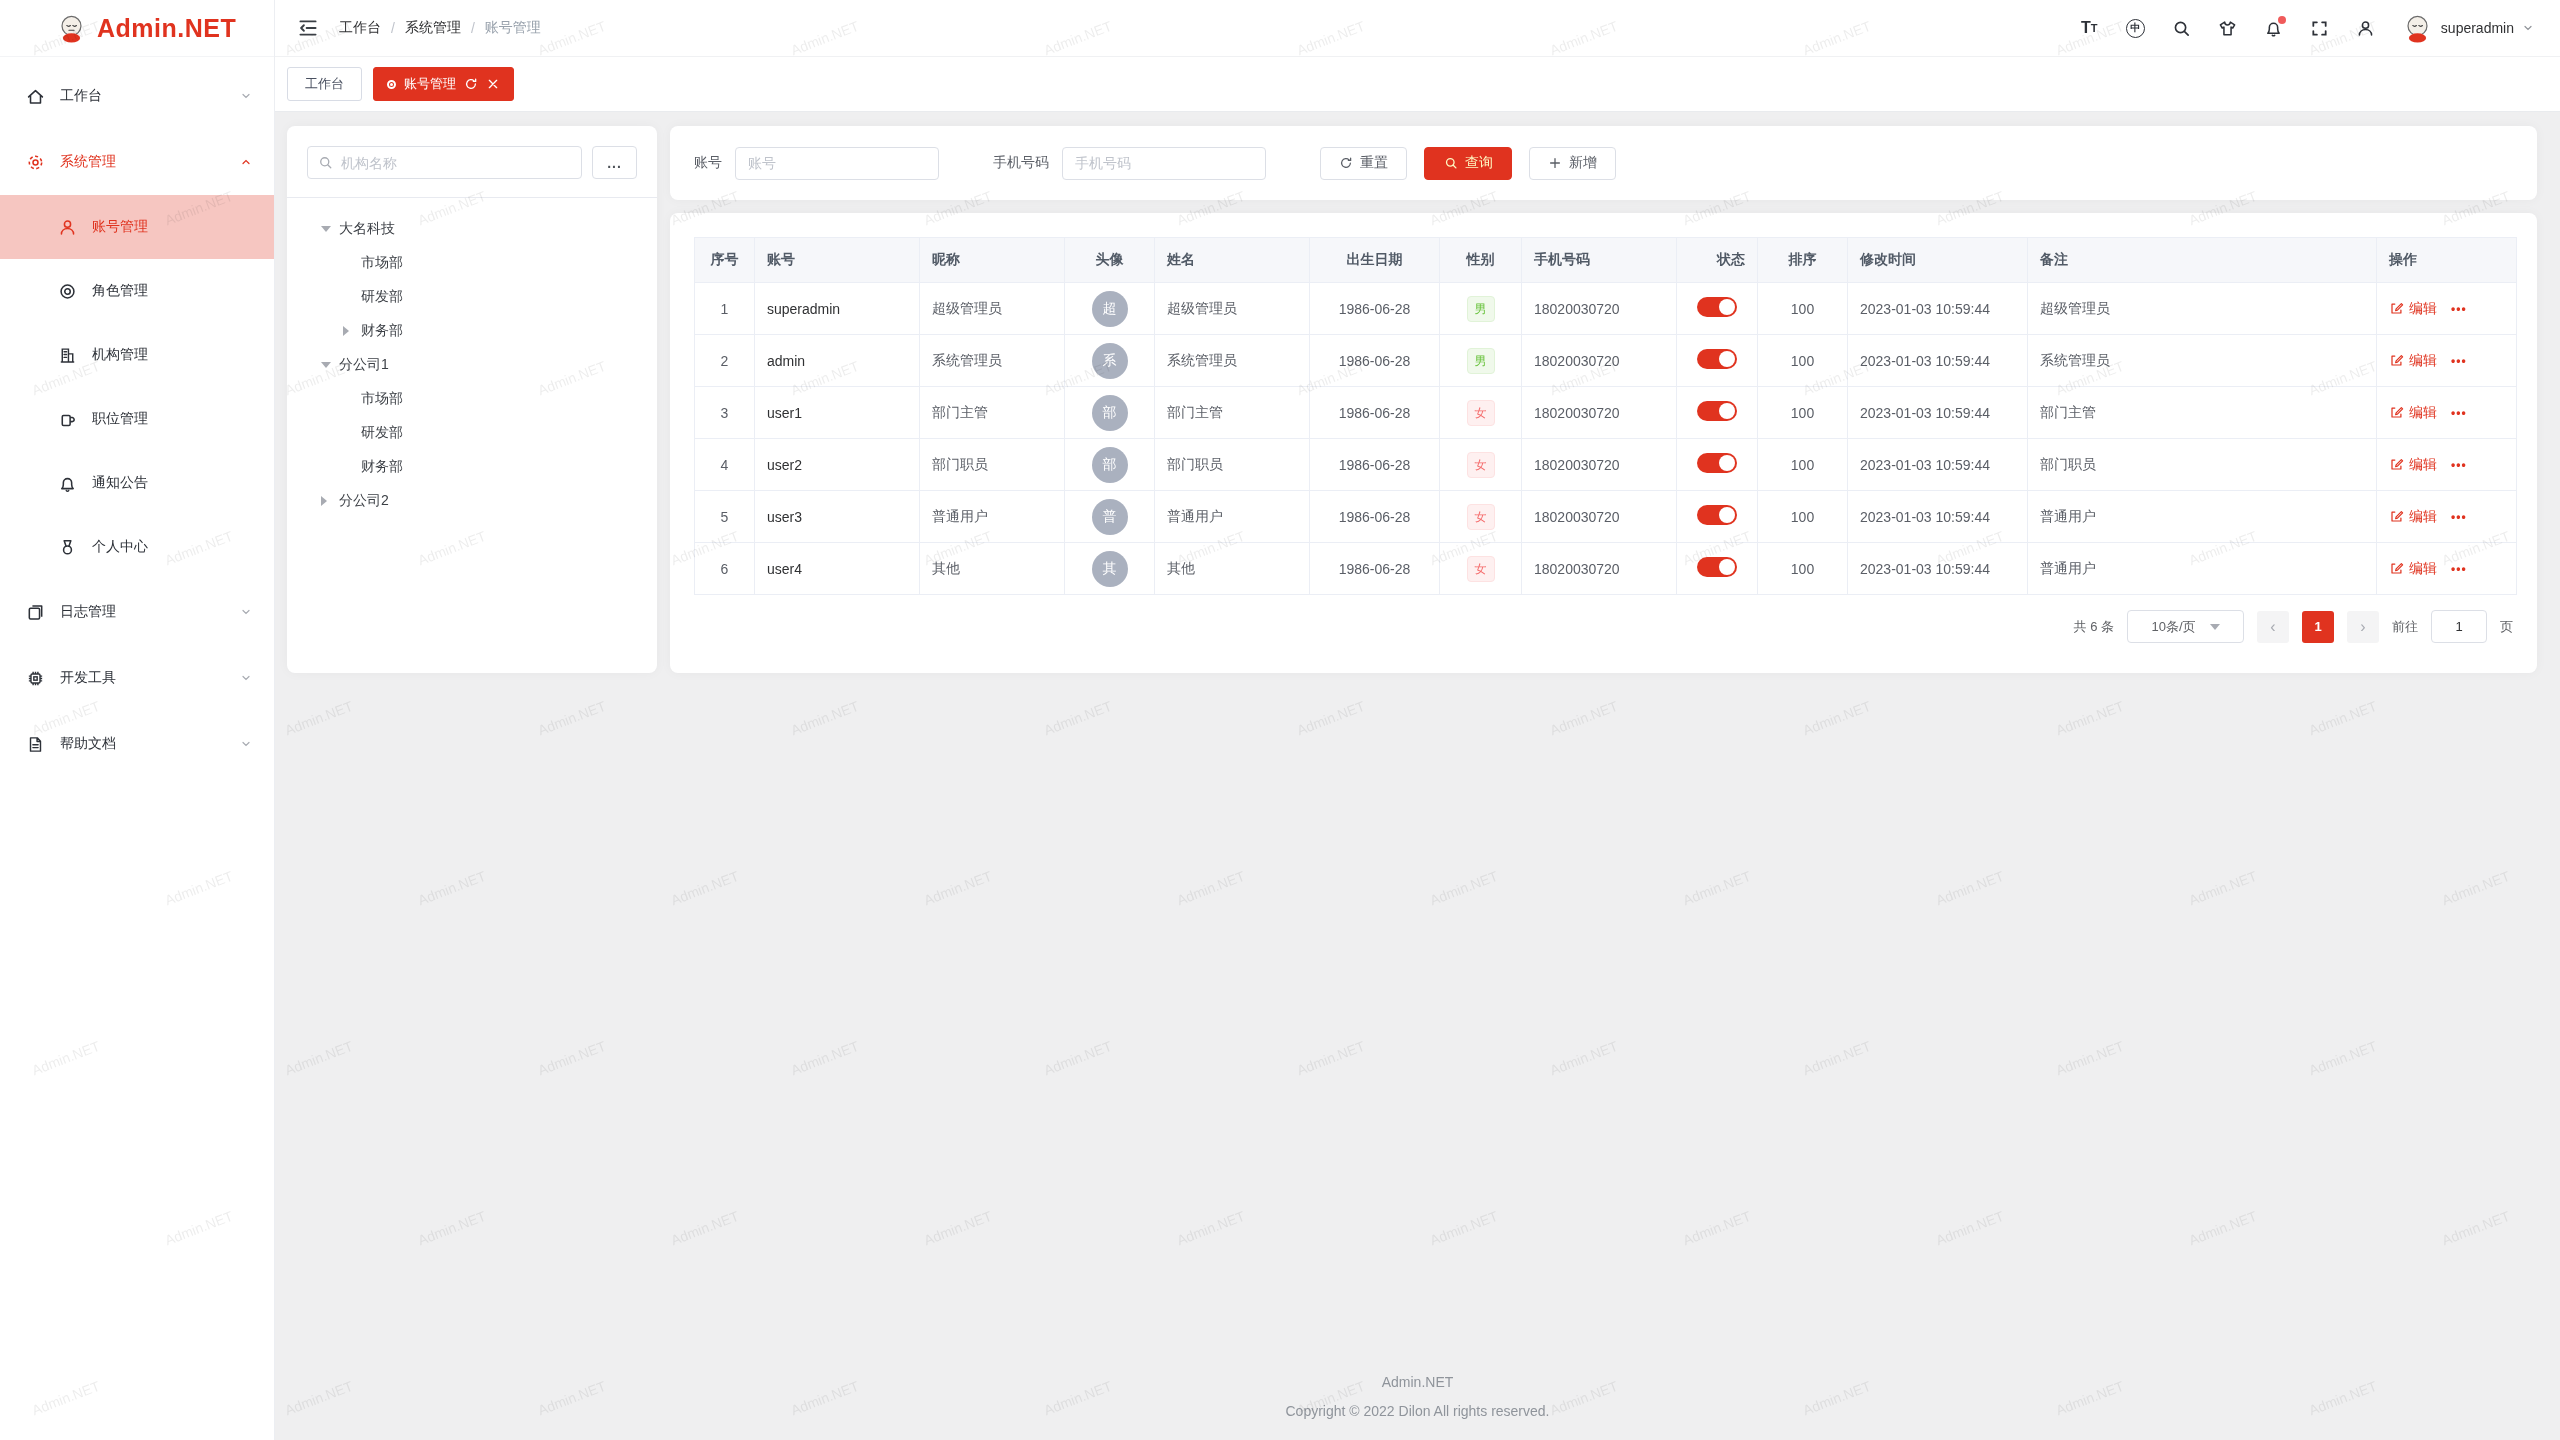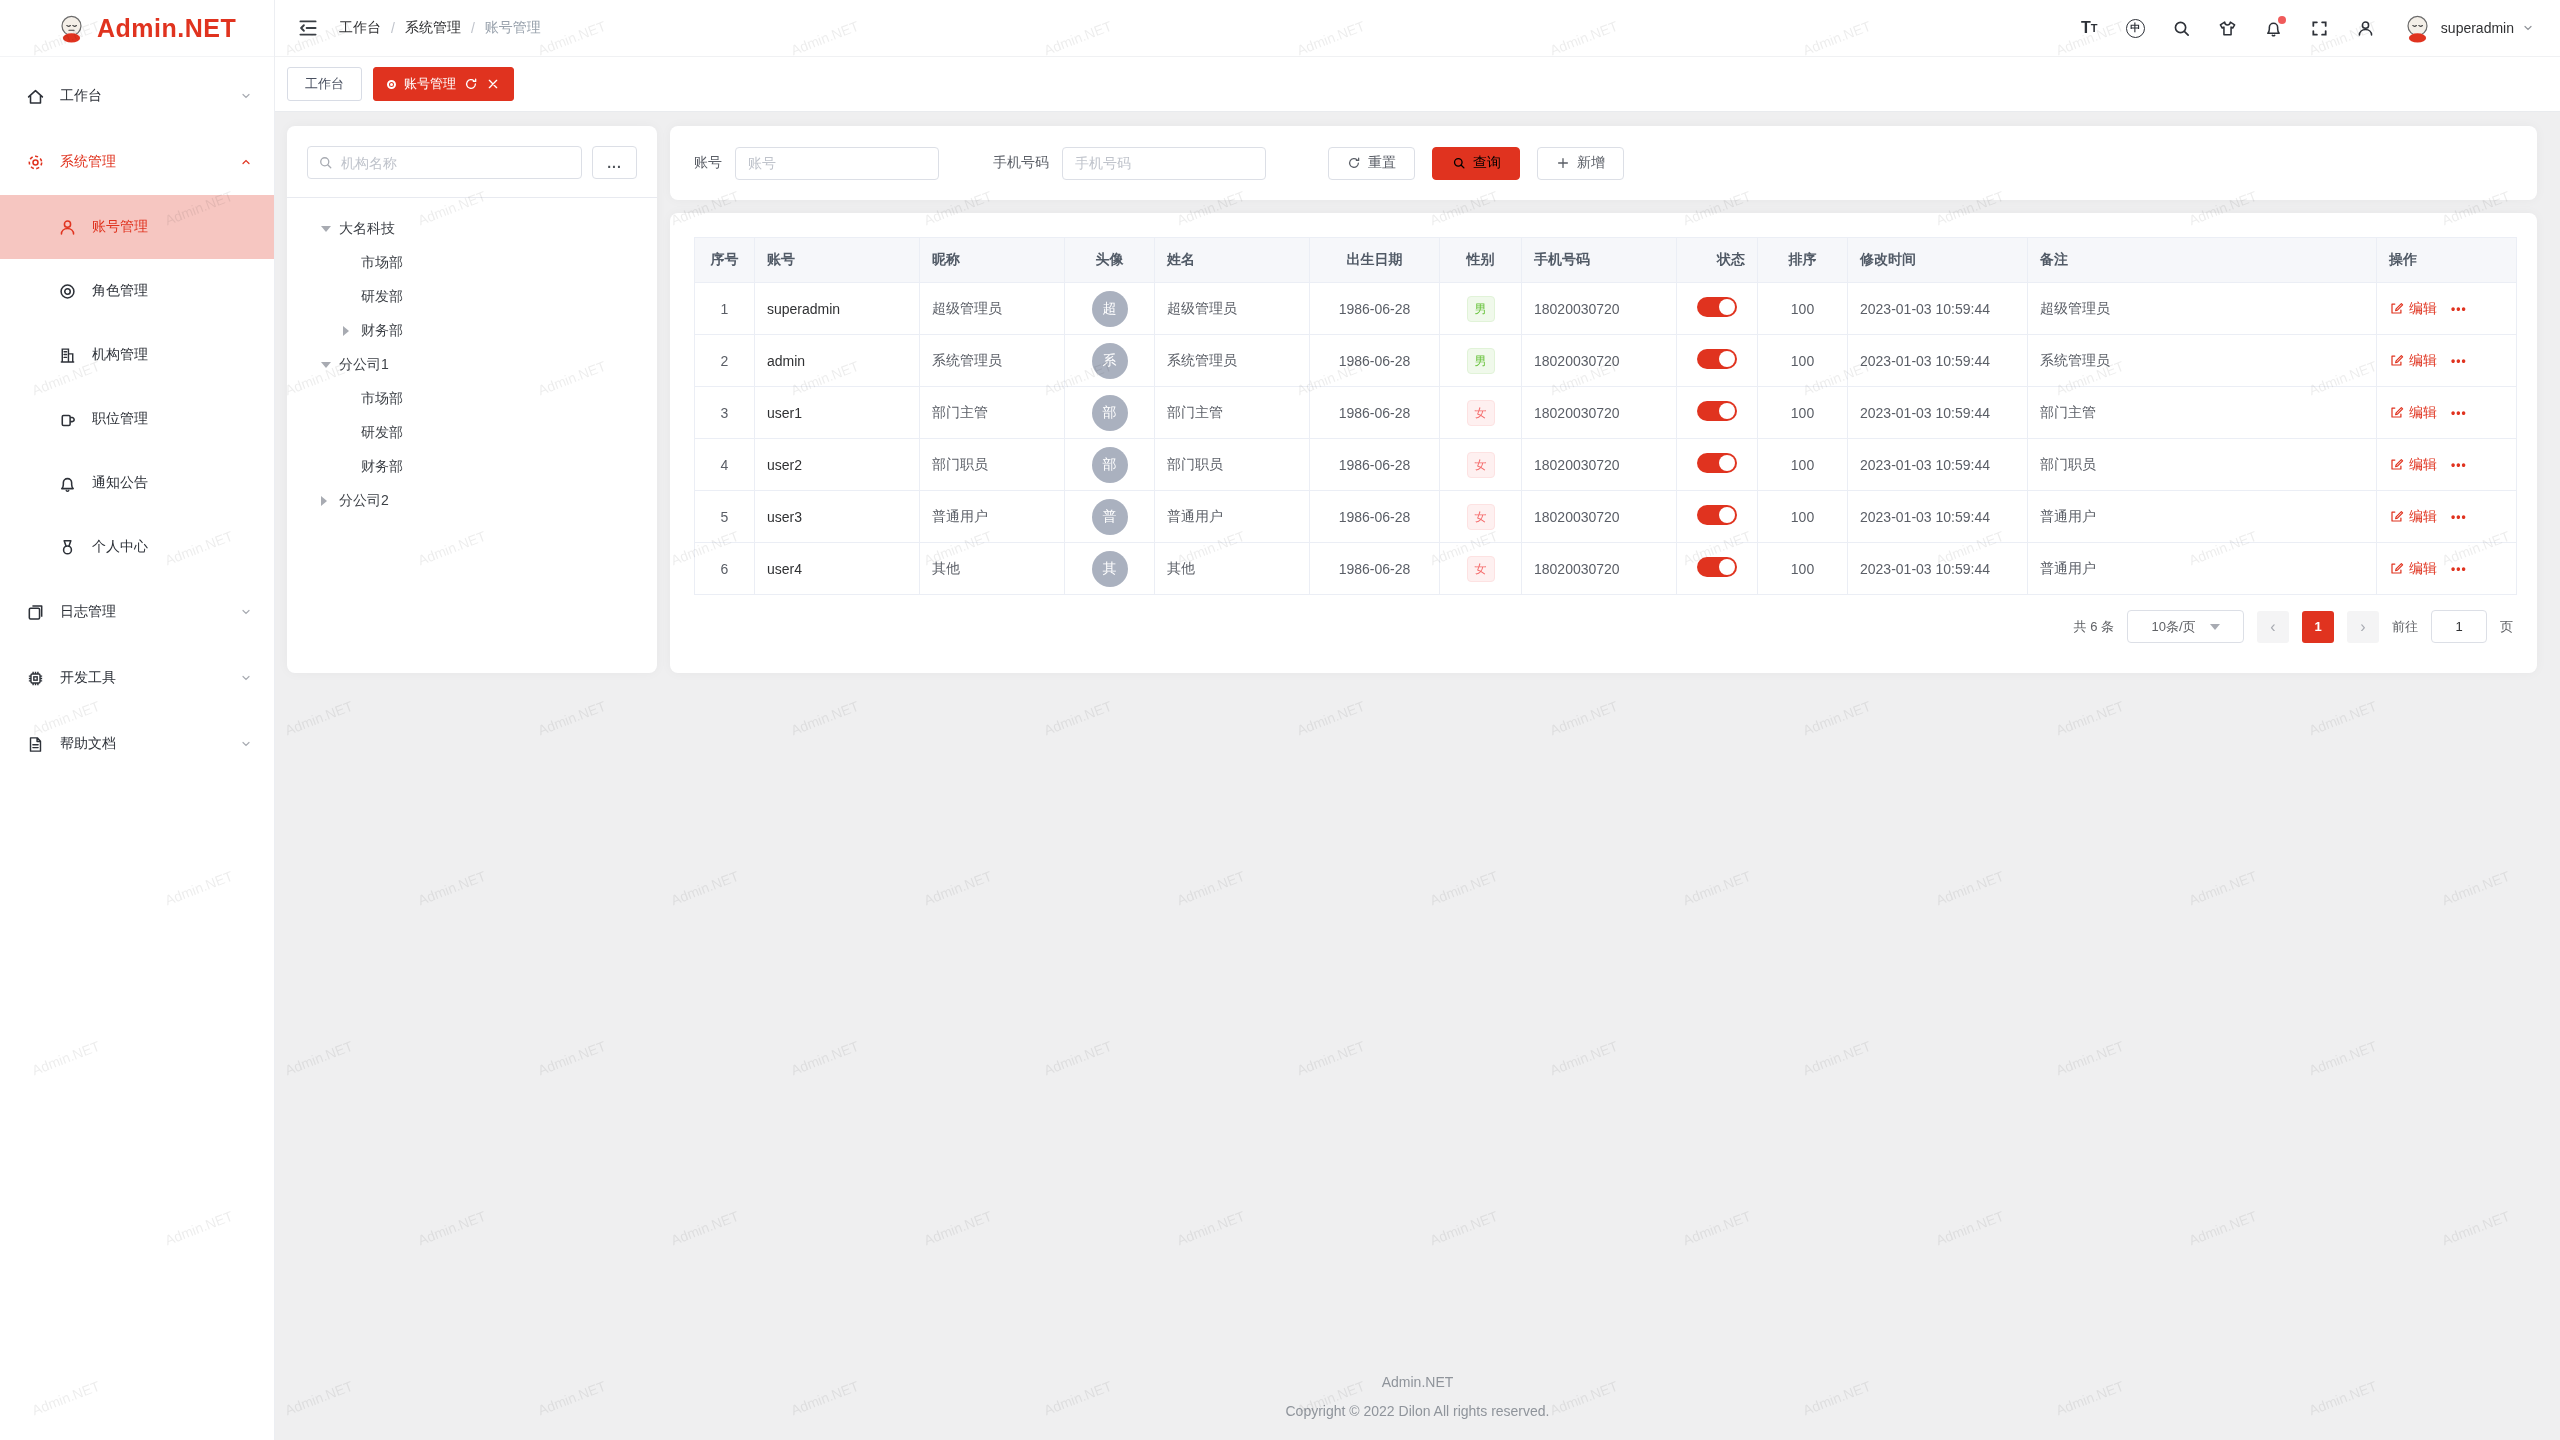--- a/index.html
+++ b/index.html
@@ -75,24 +75,24 @@
   .tree-node.level1 { padding-left:36px; }
   .caret { width:18px; flex:none; display:flex; align-items:center; }
   .caret.expanded::before { content:""; border-left:5px solid transparent; border-right:5px solid transparent; border-top:6px solid #a8abb2; }
   .caret.collapsed::before { content:""; border-top:5px solid transparent; border-bottom:5px solid transparent; border-left:6px solid #a8abb2; }
 
   .right-col { flex:1; display:flex; flex-direction:column; gap:13px; min-width:0; }
   .query-card { height:74px; display:flex; align-items:center; padding:0 24px; }
   .q-label { font-size:14px; color:#5a5e66; margin-right:13px; }
   .q-input { width:204px; height:33px; border:1px solid var(--border); border-radius:4px; padding:0 12px; font-size:14px; color:#303133; outline:none; font-family:inherit; }
   .q-input::placeholder { color:#bfc3cb; } .sp54 { width:54px; }
-  .btn { height:33px; border-radius:4px; display:inline-flex; align-items:center; gap:7px; padding:0 18px; font-size:14px; cursor:pointer; border:1px solid var(--border); background:#fff; color:#5a5e66;margin-left:8px; }
+  .btn { height:33px; border-radius:4px; display:inline-flex; align-items:center; gap:7px; padding:0 18px; font-size:14px; cursor:pointer; border:1px solid var(--border); background:#fff; color:#5a5e66; }
   .btn svg { width:14px; height:14px; }
   .btn + .btn { margin-left:17px; }
-  .btn.primary { background:var(--primary); border-color:var(--primary); color:#000000;padding-left:19px; }
+  .btn.primary { background:var(--primary); border-color:var(--primary); color:#fef9c3;padding-left:19px; }
 
   .table-card { height:460px; padding:24px; }
   table { border-collapse:collapse; table-layout:fixed; width:1822px; }
   th, td { border:1px solid var(--border-light); padding:0 12px; font-weight:normal; }
   thead th { height:45px; background:#f6f7fa; color:#515a66; font-size:14px; text-align:left; font-weight:600; }
   tbody td { height:52px; font-size:14px; color:#5a5e66; background:#fff; }
   .c { text-align:center; }
   td.acc { color:#303133; }
   .avatar { display:inline-flex; width:36px; height:36px; border-radius:50%; background:#aab1bf; color:#fff; font-size:14px; align-items:center; justify-content:center; }
   .tag { display:inline-block; min-width:28px; padding:6px 7px; border-radius:4px; font-size:12px; line-height:1; }

